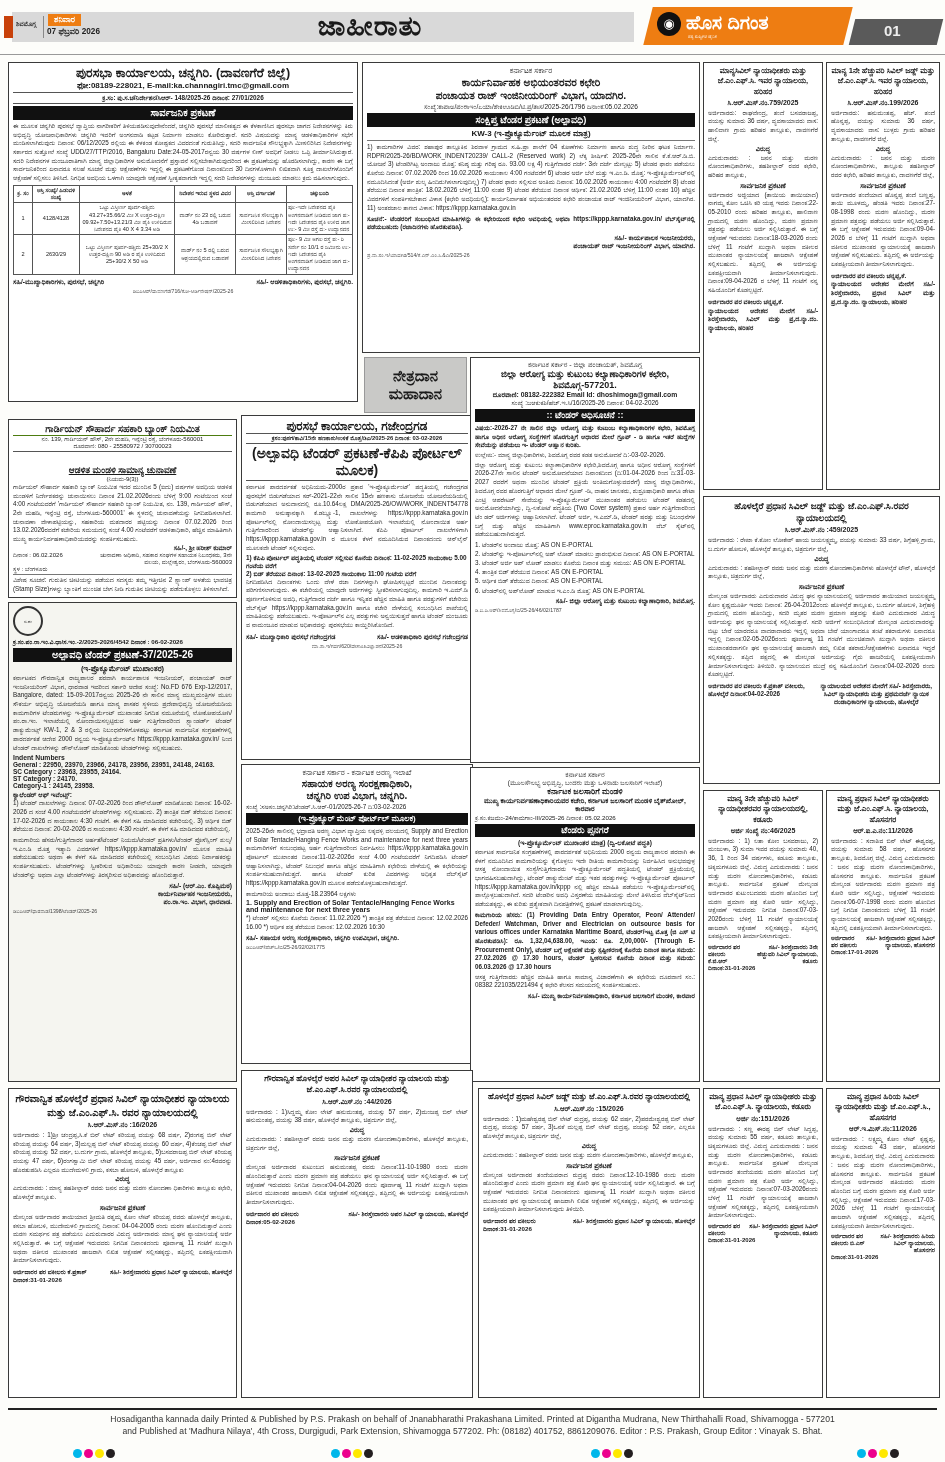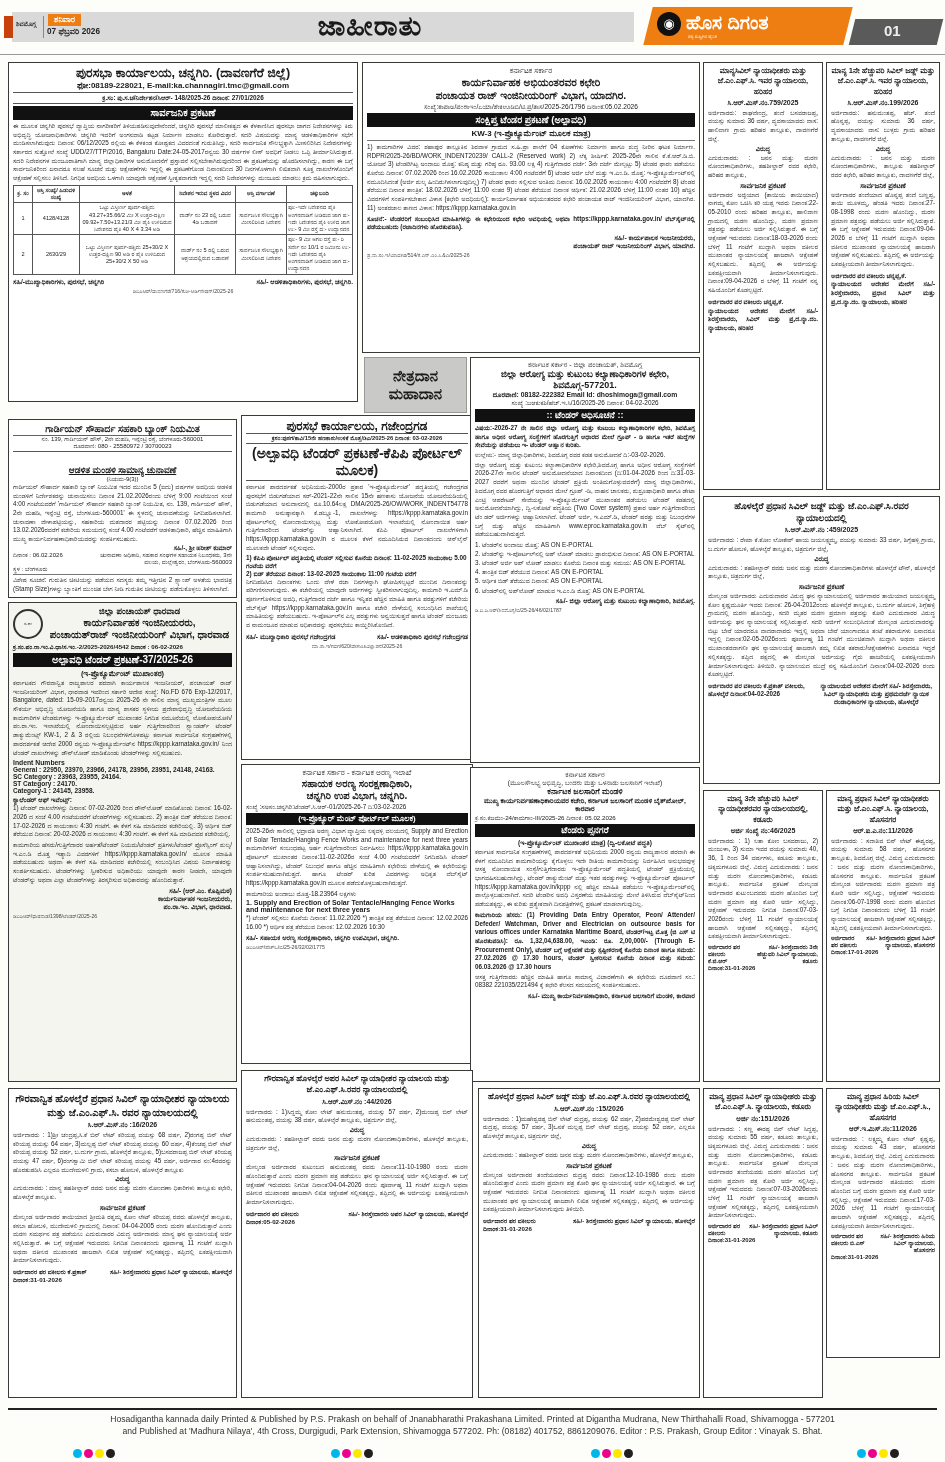--- a/index.html
+++ b/index.html
@@ -116,25 +116,20 @@
     <span>ದಿನಾಂಕ : 06.02.2026</span>
     <span style="width:140px;text-align:right;">ಚುನಾವಣಾ ಅಧಿಕಾರಿ, ಸಹಕಾರ ಸಂಘಗಳ ಸಹಾಯಕ ನಿಬಂಧಕರು, 3ನೇ ವಲಯ, ಮಲ್ಲೇಶ್ವರಂ, ಬೆಂಗಳೂರು-560003</span>
   </div>
   <div style="font-size:6px;">ಸ್ಥಳ : ಬೆಂಗಳೂರು</div>
   <div class="body6" style="border-top:1px solid #777;margin-top:1px;padding-top:1px;">ವಿಶೇಷ ಸೂಚನೆ: ಗುರುತಿನ ಚೀಟಿಯನ್ನು ಪಡೆಯದ ಸದಸ್ಯರು ತಮ್ಮ ಇತ್ತೀಚಿನ 2 ಸ್ಟ್ಯಾಂಪ್ ಅಳತೆಯ ಭಾವಚಿತ್ರ (Stamp Size)ಗಳನ್ನು ಬ್ಯಾಂಕಿಗೆ ಮುಂಚಿತ ಬೇಗ ನೀಡಿ ಗುರುತಿನ ಚೀಟಿಯನ್ನು ಪಡೆದುಕೊಳ್ಳಲು ತಿಳಿಸಲಾಗಿದೆ.</div>
 </div>
 
 <div class="ad" style="left:8px;top:602px;width:229px;height:480px;background:#f5f5f0;">
   <div style="display:flex;align-items:center;gap:4px;">
     <div class="logo-circ">ಜಿ.ಪಂ</div>
-    <div style="flex:1;">
-      <div class="tc b" style="font-size:8.5px;">ಜಿಲ್ಲಾ ಪಂಚಾಯತ್ ಧಾರವಾಡ</div>
-      <div class="tc b" style="font-size:10px;">ಕಾರ್ಯನಿರ್ವಾಹಕ ಇಂಜಿನೀಯರರು,</div>
-      <div class="tc b" style="font-size:10px;">ಪಂಚಾಯತ್‌ರಾಜ್ ಇಂಜಿನೀಯರಿಂಗ್ ವಿಭಾಗ, ಧಾರವಾಡ</div>
-    </div>
   </div>
   <div style="font-size:6.2px;font-weight:bold;margin-top:2px;">ಕ್ರ.ಸಂ.ಪಂ.ರಾ.ಇಂ.ವಿ.ಧಾ/ಸ.ಇಂ.-2/2025-2026/4542  ದಿನಾಂಕ : 06-02-2026</div>
   <div class="bar" style="font-size:10px;">ಅಲ್ಪಾವಧಿ ಟೆಂಡರ್ ಪ್ರಕಟಣೆ-37/2025-26</div>
   <div class="tc b" style="font-size:7.5px;">(ಇ-ಪ್ರೊಕ್ಯೂರ್ಮೆಂಟ್ ಮುಖಾಂತರ)</div>
   <div class="body6">ಕರ್ನಾಟಕದ ಗೌರವಾನ್ವಿತ ರಾಜ್ಯಪಾಲರ ಪರವಾಗಿ ಕಾರ್ಯಪಾಲಕ ಇಂಜನೀಯರ್, ಪಂಚಾಯತ್ ರಾಜ್ ಇಂಜನೀಯರಿಂಗ್ ವಿಭಾಗ, ಧಾರವಾಡ ಇವರಿಂದ ಸರ್ಕಾರಿ ಆದೇಶ ಸಂಖ್ಯೆ: No.FD 676 Exp-12/2017, Bangalore, dated: 15-09-2017ರನ್ವಯ 2025-26 ನೇ ಸಾಲಿನ ಮಾನ್ಯ ಮುಖ್ಯಮಂತ್ರಿಗಳ ಮೂಲ ಸೌಕರ್ಯ ಅಭಿವೃದ್ಧಿ ಯೋಜನೆಯಡಿ ಹಾಗೂ ಮಾನ್ಯ ಶಾಸಕರ ಸ್ಥಳೀಯ ಪ್ರದೇಶಾಭಿವೃದ್ಧಿ ಯೋಜನೆಯಡಿಯ ಕಾಮಗಾರಿಗಳ ಟೆಂಡರುಗಳನ್ನು ಇ-ಪ್ರೊಕ್ಯೂರ್ಮೆಂಟ್ ಮುಖಾಂತರ ನಿಗದಿತ ನಮೂನೆಯಲ್ಲಿ ಲೋಕೋಪಯೋಗಿ/ಪಂ.ರಾ.ಇಂ. ಇಲಾಖೆಯಲ್ಲಿ ನೋಂದಾಯಿಸಲ್ಪಟ್ಟಿರುವ ಅರ್ಹ ಗುತ್ತಿಗೆದಾರರಿಂದ ಸ್ಟ್ಯಾಂಡರ್ಡ್ ಟೆಂಡರ್ ಡಾಕ್ಯುಮೆಂಟ್ಸ್ KW-1, 2 &amp; 3 ರಲ್ಲಿಯ ನಿಬಂಧನೆಗಳಿಗೊಳಪಟ್ಟು ಕರ್ನಾಟಕ ಸಾರ್ವಜನಿಕ ಸಂಗ್ರಹಣೆಗಳಲ್ಲಿ ಪಾರದರ್ಶಕತೆ ಆದೇಶ 2000 ರನ್ವಯ ಇ-ಪ್ರೊಕ್ಯೂರ್ಮೆಂಟ್‌ನ https://kppp.karnataka.gov.in/ ನಿಂದ ಟೆಂಡರ್ ದಾಖಲೆಗಳನ್ನು ಡೌನ್‌ಲೋಡ್ ಮಾಡಿಕೊಂಡು ಟೆಂಡರ್‌ಗಳನ್ನು ಸಲ್ಲಿಸಬಹುದು.</div>
   <div style="font-size:6.8px;font-weight:bold;margin-top:2px;">Indent Numbers</div>
   <div style="font-size:6.5px;font-weight:bold;">General      : 22950, 23970, 23966, 24178, 23956, 23951, 24148, 24163.</div>
   <div style="font-size:6.5px;font-weight:bold;">SC Category : 23963, 23955, 24164.</div>
   <div style="font-size:6.5px;font-weight:bold;">ST Category : 24170.</div>
   <div style="font-size:6.5px;font-weight:bold;">Category-1  : 24145, 23958.</div>
@@ -321,21 +316,21 @@
   <div class="courttitle">ಮಾನ್ಯ ಪ್ರಧಾನ ಸಿವಿಲ್ ನ್ಯಾಯಾಧೀಶರು ಮತ್ತು ಜೆ.ಎಂ.ಎಫ್.ಸಿ. ನ್ಯಾಯಾಲಯ, ಕಡೂರು</div>
   <div class="caseno">ಅರ್ಜಿ ನಂ:151/2026</div>
   <div class="body6">ಅರ್ಜಿದಾರರು : ಸಣ್ಣ ಈರಪ್ಪ ಬಿನ್ ಲೇಟ್ ಸಿದ್ದಪ್ಪ, ವಯಸ್ಸು ಸುಮಾರು 55 ವರ್ಷ, ಕಡೂರು ತಾಲ್ಲೂಕು, ಚಿಕ್ಕಮಗಳೂರು ಜಿಲ್ಲೆ. ವಿರುದ್ಧ ಎದುರುದಾರರು : ಜನನ ಮತ್ತು ಮರಣ ನೋಂದಣಾಧಿಕಾರಿಗಳು, ಕಡೂರು ತಾಲ್ಲೂಕು. ಸಾರ್ವಜನಿಕ ಪ್ರಕಟಣೆ ಮೇಲ್ಕಂಡ ಅರ್ಜಿದಾರರ ತಂದೆಯವರು ಮರಣ ಹೊಂದಿದ ಬಗ್ಗೆ ಮರಣ ಪ್ರಮಾಣ ಪತ್ರ ಕೋರಿ ಅರ್ಜಿ ಸಲ್ಲಿಸಿದ್ದು, ಆಕ್ಷೇಪಣೆ ಇರುವವರು ದಿನಾಂಕ:07-03-2026ರಂದು ಬೆಳಿಗ್ಗೆ 11 ಗಂಟೆಗೆ ನ್ಯಾಯಾಲಯಕ್ಕೆ ಹಾಜರಾಗಿ ಆಕ್ಷೇಪಣೆ ಸಲ್ಲಿಸತಕ್ಕದ್ದು, ತಪ್ಪಿದಲ್ಲಿ ಏಕಪಕ್ಷೀಯವಾಗಿ ತೀರ್ಮಾನಿಸಲಾಗುವುದು.</div>
   <div style="display:flex;justify-content:space-between;gap:4px;margin-top:3px;">
     <span style="font-size:6px;font-weight:bold;">ಅರ್ಜಿದಾರರ ಪರ ವಕೀಲರು</span>
     <span style="font-size:6px;font-weight:bold;text-align:right;">ಸಹಿ/- ಶಿರಸ್ತೇದಾರರು ಪ್ರಧಾನ ಸಿವಿಲ್ ನ್ಯಾಯಾಲಯ, ಕಡೂರು</span>
   </div>
   <div style="font-size:6px;font-weight:bold;">ದಿನಾಂಕ:31-01-2026</div>
 </div>
 
-<div class="ad" style="left:826px;top:1088px;width:114px;height:270px;">
+<div class="ad" style="left:826px;top:1088px;width:114px;height:310px;">
   <div class="courttitle">ಮಾನ್ಯ ಪ್ರಧಾನ ಹಿರಿಯ ಸಿವಿಲ್ ನ್ಯಾಯಾಧೀಶರು ಮತ್ತು ಜೆ.ಎಂ.ಎಫ್.ಸಿ., ಹೊಸನಗರ</div>
   <div class="caseno">ಆರ್.ಇ.ಮಿಸ್.ನಂ:11/2026</div>
   <div class="body6">ಅರ್ಜಿದಾರರು : ಲಕ್ಷ್ಮಮ್ಮ ಕೋಂ ಲೇಟ್ ಕೃಷ್ಣಪ್ಪ, ವಯಸ್ಸು ಸುಮಾರು 43 ವರ್ಷ, ಹೊಸನಗರ ತಾಲ್ಲೂಕು, ಶಿವಮೊಗ್ಗ ಜಿಲ್ಲೆ. ವಿರುದ್ಧ ಎದುರುದಾರರು : ಜನನ ಮತ್ತು ಮರಣ ನೋಂದಣಾಧಿಕಾರಿಗಳು, ಹೊಸನಗರ ತಾಲ್ಲೂಕು. ಸಾರ್ವಜನಿಕ ಪ್ರಕಟಣೆ ಮೇಲ್ಕಂಡ ಅರ್ಜಿದಾರರ ಪತಿಯವರು ಮರಣ ಹೊಂದಿದ ಬಗ್ಗೆ ಮರಣ ಪ್ರಮಾಣ ಪತ್ರ ಕೋರಿ ಅರ್ಜಿ ಸಲ್ಲಿಸಿದ್ದು, ಆಕ್ಷೇಪಣೆ ಇರುವವರು ದಿನಾಂಕ:17-03-2026 ಬೆಳಿಗ್ಗೆ 11 ಗಂಟೆಗೆ ನ್ಯಾಯಾಲಯಕ್ಕೆ ಹಾಜರಾಗಿ ಆಕ್ಷೇಪಣೆ ಸಲ್ಲಿಸತಕ್ಕದ್ದು, ತಪ್ಪಿದಲ್ಲಿ ಏಕಪಕ್ಷೀಯವಾಗಿ ತೀರ್ಮಾನಿಸಲಾಗುವುದು.</div>
   <div style="display:flex;justify-content:space-between;gap:4px;margin-top:3px;">
     <span style="font-size:6px;font-weight:bold;">ಅರ್ಜಿದಾರರ ಪರ ವಕೀಲರು ಬಿ.ಎಸ್</span>
     <span style="font-size:6px;font-weight:bold;text-align:right;">ಸಹಿ/- ಶಿರಸ್ತೇದಾರರು ಹಿರಿಯ ಸಿವಿಲ್ ನ್ಯಾಯಾಲಯ, ಹೊಸನಗರ</span>
   </div>
   <div style="font-size:6px;font-weight:bold;">ದಿನಾಂಕ:31-01-2026</div>
 </div>
 

